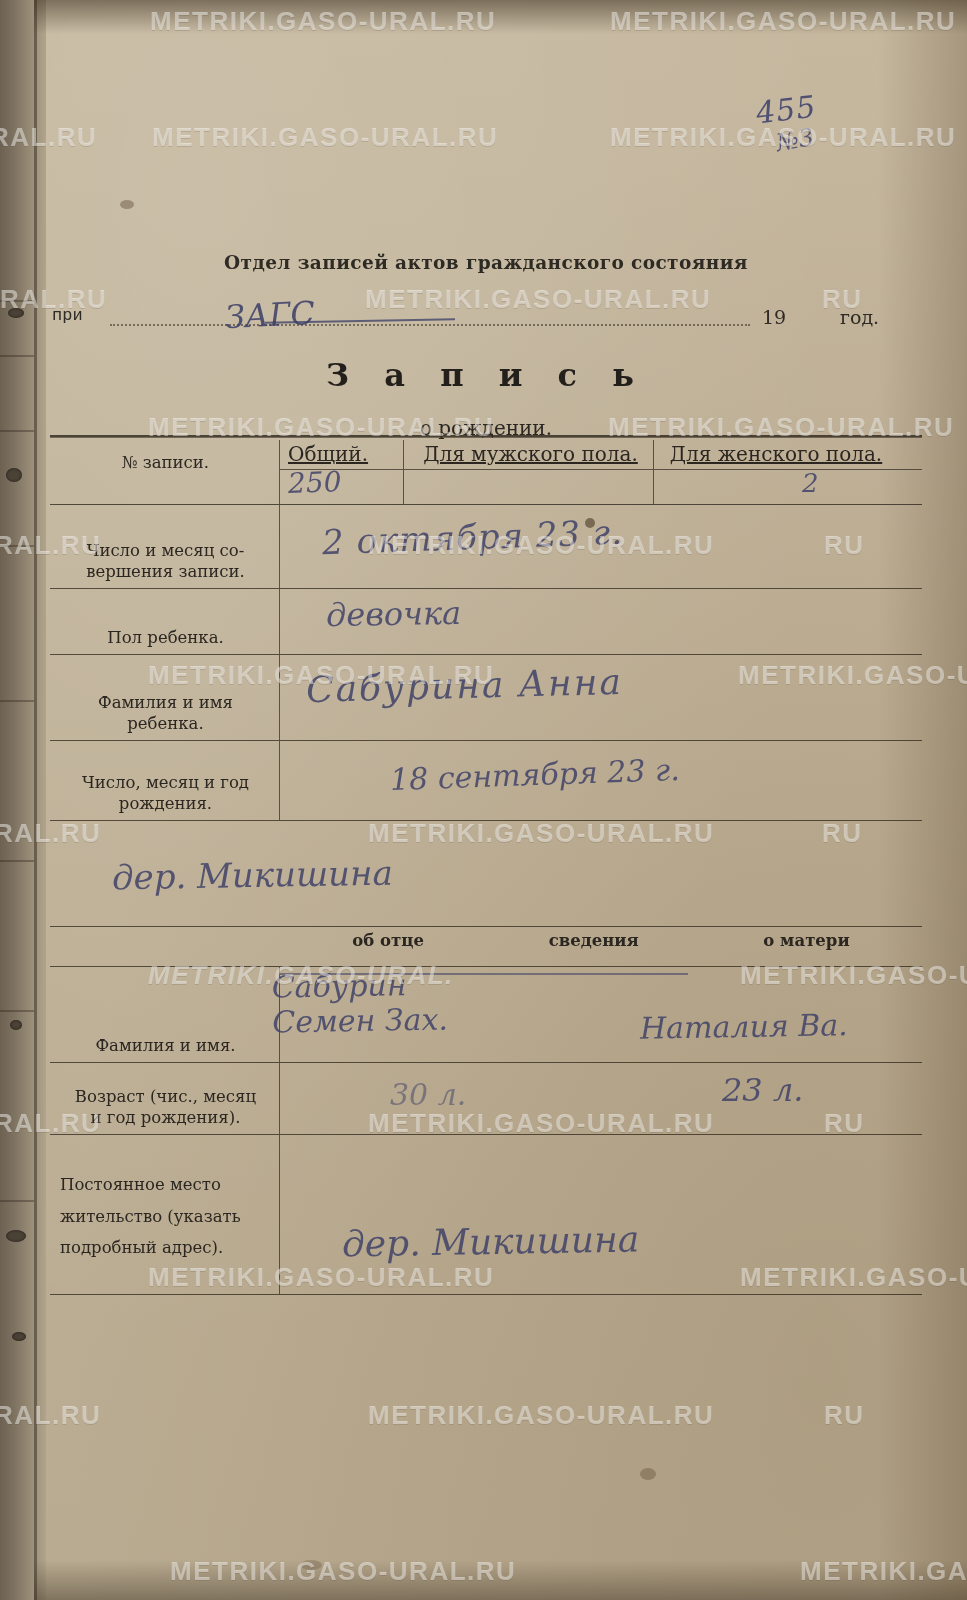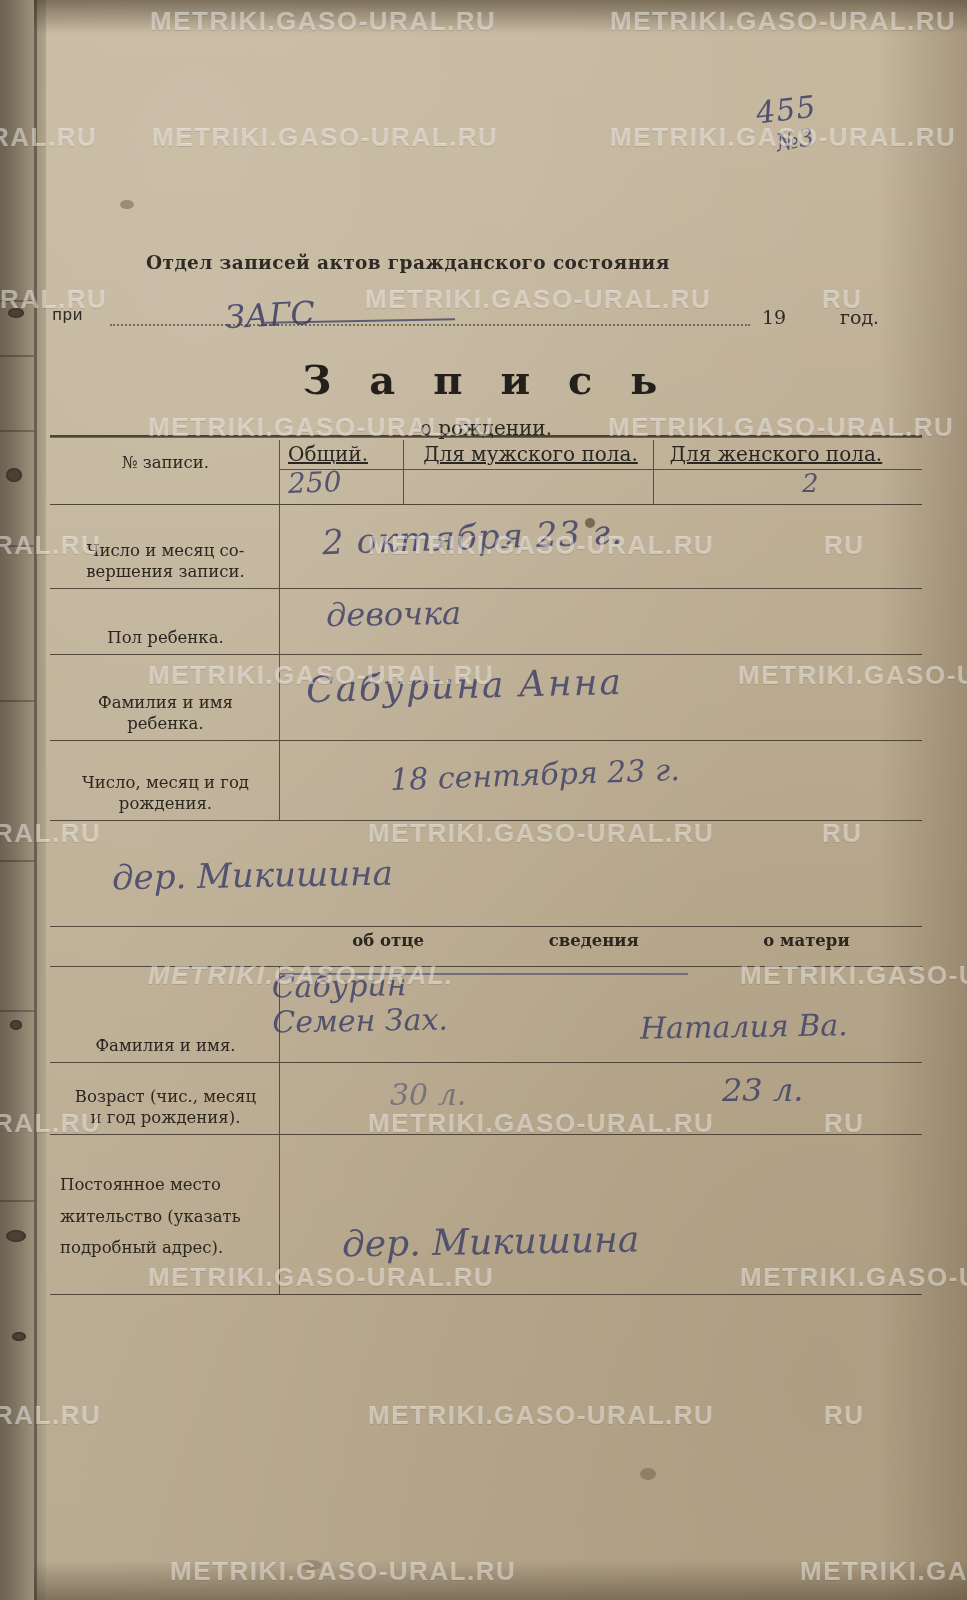--- a/index.html
+++ b/index.html
@@ -84,21 +84,21 @@
     color: #3b3f6b;
     transform: rotate(-10deg);
     font-style: italic;
     opacity: 0.8;
   }
 
   .heading-office {
     position: absolute;
     left: 100px; top: 218px;
     width: 680px;
-    text-align: left;
+    text-align: center;
     font-family: "DejaVu Serif", serif;
     font-weight: bold;
     font-size: 18.5px;
     letter-spacing: 0.4px;
     color: #2e2a24;
   }
 
   .line-pri {
     position: absolute;
     left: 4px; top: 268px;
@@ -129,21 +129,21 @@
   .year-god {
     position: absolute; left: 790px; top: 4px;
     font-family: "DejaVu Serif", serif; font-size: 19px; color: #2e2a24;
   }
 
   .title-zapis {
     position: absolute; left: 0; top: 322px; width: 880px;
     text-align: center;
     font-family: "DejaVu Serif", serif;
     font-weight: bold;
-    font-size: 40px;
+    font-size: 32px;
     letter-spacing: 12px;
     color: #231f1a;
   }
   .title-sub {
     position: absolute; left: 0; top: 382px; width: 880px;
     text-align: center;
     font-family: "DejaVu Serif", serif;
     font-size: 20px;
     color: #2b2721;
   }

